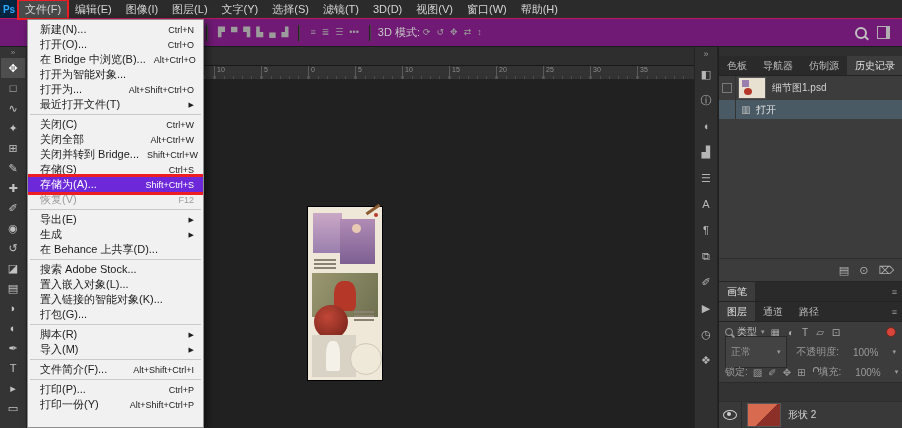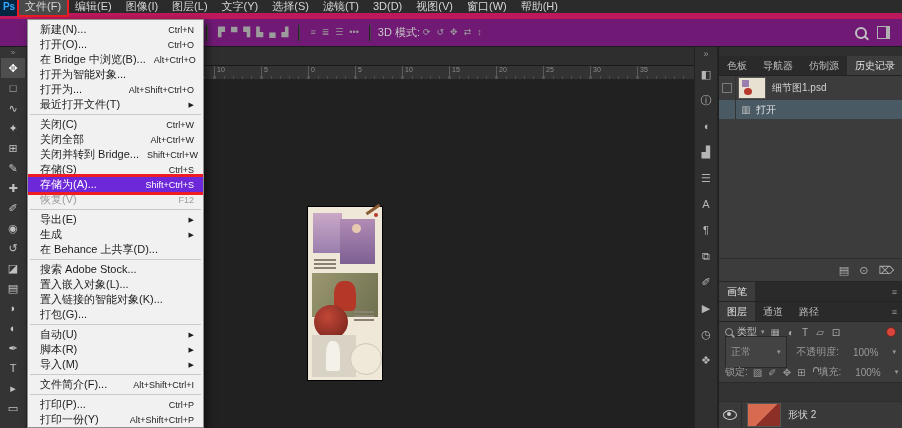--- a/index.html
+++ b/index.html
@@ -2,21 +2,21 @@
 <html><head>
 <meta charset="utf-8">
 <title></title>
 <style>
   html,body{margin:0;padding:0;background:#111;}
   .app{position:relative;width:902px;height:428px;overflow:hidden;
        font-family:"Liberation Sans","DejaVu Sans",sans-serif;background:#1f1f1f;}
 
   
   .menubar{position:absolute;top:0;left:0;right:0;height:19px;background:#2b2b2b;
-           display:flex;align-items:center;z-index:50;border-bottom:6px solid #be185d;box-sizing:border-box;}
+           display:flex;align-items:center;z-index:50;border-bottom:1px solid #be185d;box-sizing:border-box;}
   .ps-logo{width:18px;height:18px;background:#04253f;color:#31a8ff;font-size:10px;font-weight:bold;
            display:flex;align-items:center;justify-content:center;flex:none;}
   .menubar-item{color:#d6d6d6;font-size:11px;padding:0 7px;height:19px;line-height:18px;white-space:nowrap;}
   .menubar-item.annotated{background:#4a4a4a;outline:2px solid #ee1d23;outline-offset:-1px;}
 
   
   .optionsbar{position:absolute;top:19px;left:0;right:0;height:28px;background:#701a75;
               border-bottom:1px solid #1c1c1c;display:flex;align-items:center;z-index:10;
               padding-left:116px;box-sizing:border-box;}
   .opt-sep{width:1px;height:16px;background:#262626;border-right:1px solid #454545;margin:0 7px;flex:none;}
@@ -520,24 +520,20 @@
       </div>
       <div class="menu-item">
         <span class="mi-label">打包(G)...</span>
         <span class="mi-shortcut"></span>
       </div>
       <div class="menu-item separator">
         
         
       </div>
       <div class="menu-item submenu">
-        <span class="mi-label">自动(U)</span>
-        <span class="mi-shortcut">▶</span>
-      </div>
-      <div class="menu-item submenu">
         <span class="mi-label">脚本(R)</span>
         <span class="mi-shortcut">▶</span>
       </div>
       <div class="menu-item submenu">
         <span class="mi-label">导入(M)</span>
         <span class="mi-shortcut">▶</span>
       </div>
       <div class="menu-item separator">
         
         

